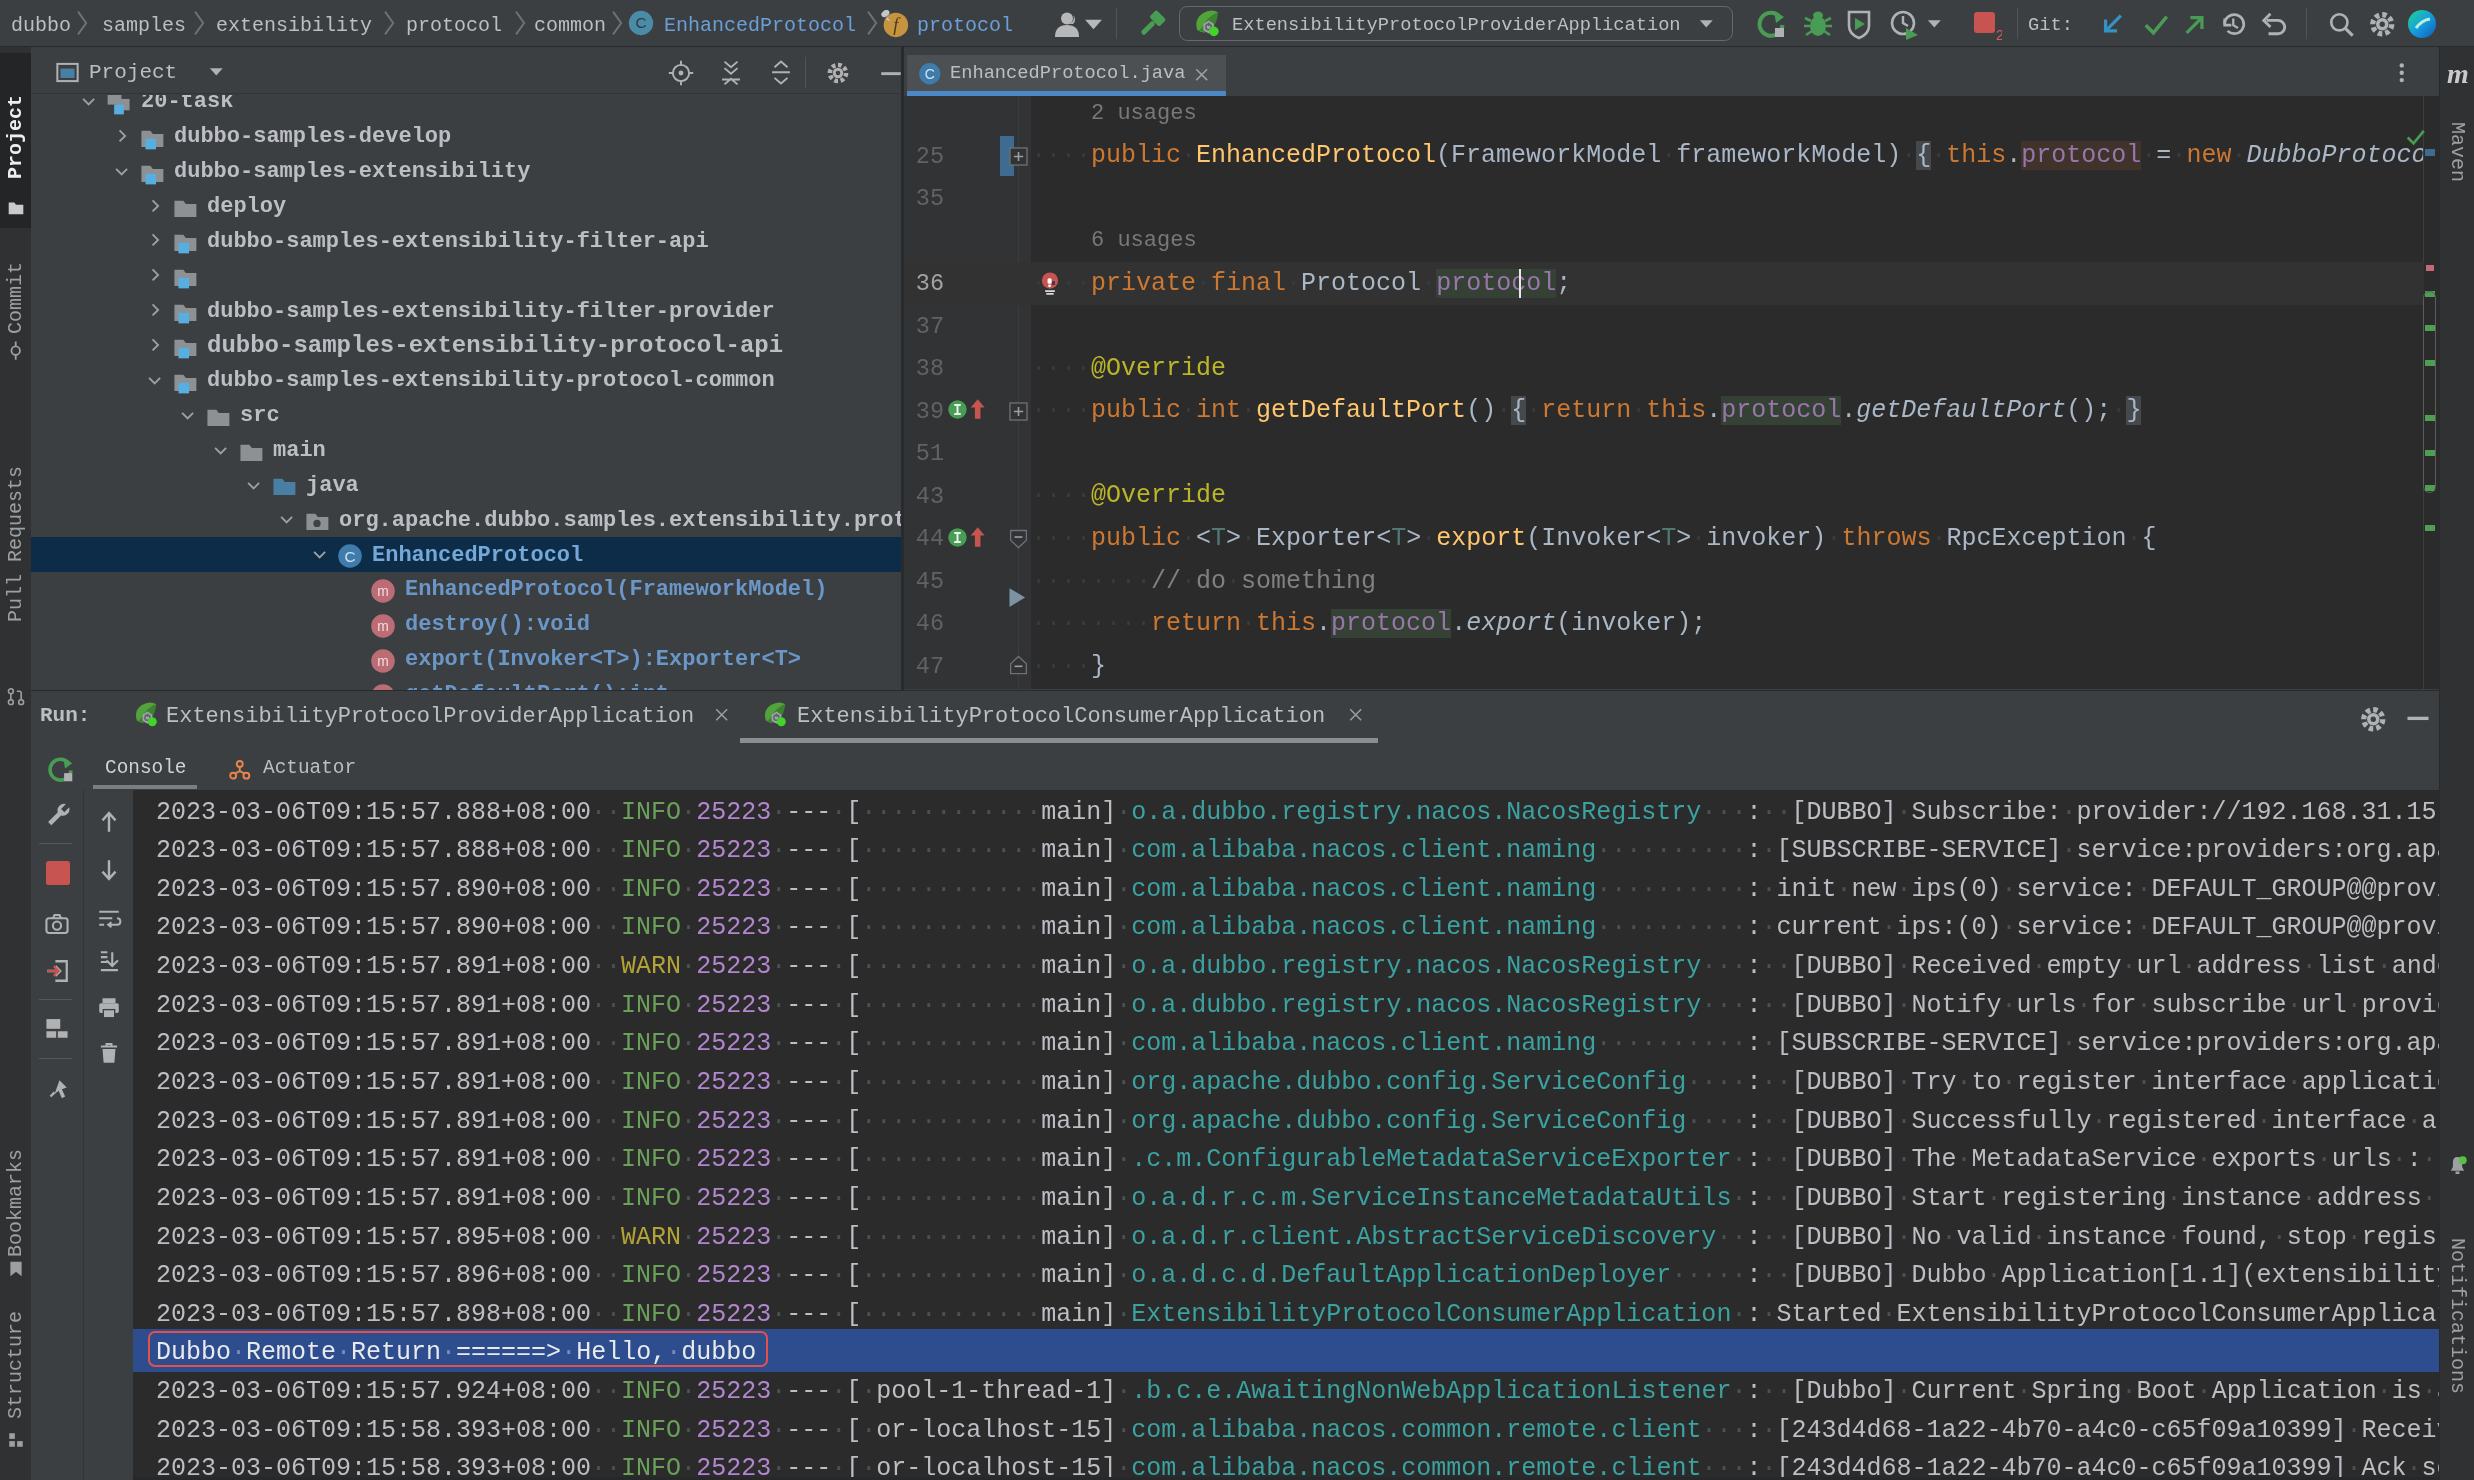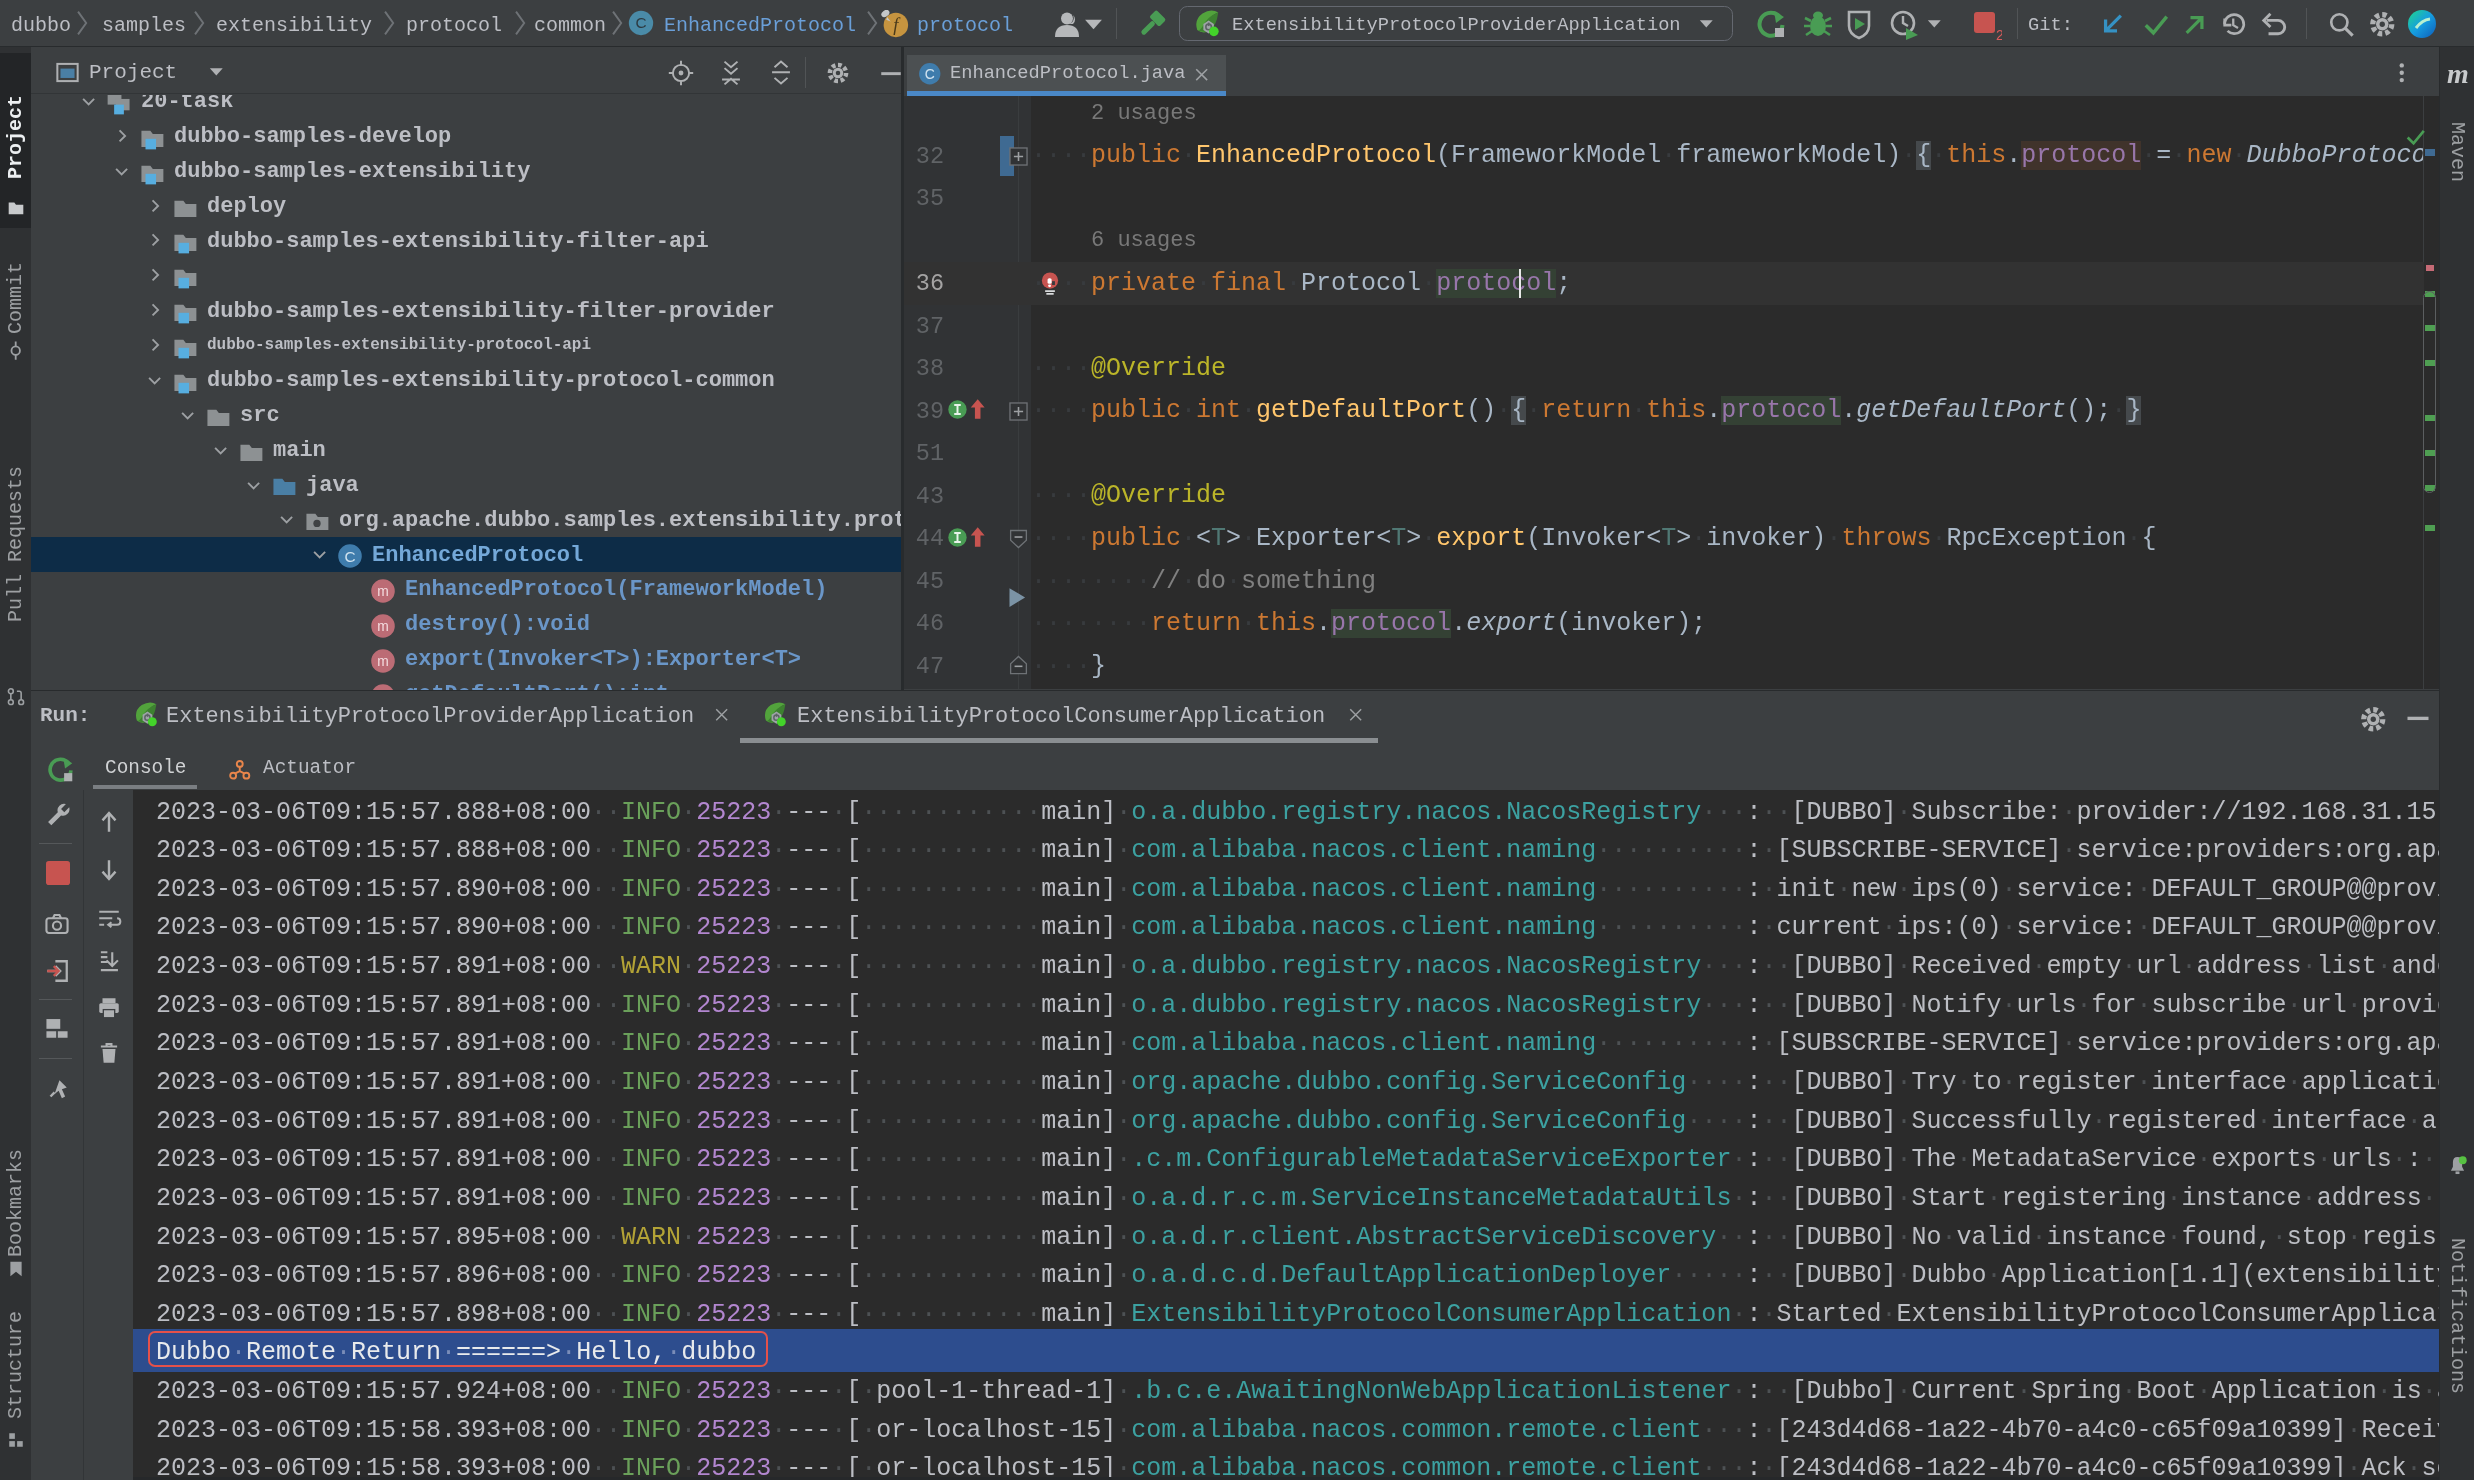--- a/index.html
+++ b/index.html
@@ -380,21 +380,21 @@
         <svg width="22" height="22" viewBox="0 0 32 32">
           <path d="M11 5 L19 13 L11 21" stroke="#9da0a3" stroke-width="2.8" fill="none"></path>
         </svg>
       </div>
 <div class="abs" style="left:141px;top:239px">
         <svg width="26" height="26" viewBox="0 0 32 32">
           <path d="M3 7 H14 L17 11 H30 V27 H3 Z" fill="#8d9193"></path>
           <rect x="8" y="17" width="13" height="13" fill="#57aee0"></rect>
         </svg>
       </div>
-<div class="abs" style="left:176px;top:233px;font-size:16px;line-height:35px;height:35px;color:#bcbec4;font-weight:bold;white-space:pre">dubbo-samples-extensibility-protocol-api</div>
+<div class="abs" style="left:176px;top:233px;font-size:24px;line-height:35px;height:35px;color:#bcbec4;font-weight:bold;white-space:pre">dubbo-samples-extensibility-protocol-api</div>
 <div class="abs" style="left:114px;top:276px">
         <svg width="22" height="22" viewBox="0 0 32 32">
           <path d="M6 10 L14 18 L22 10" stroke="#9da0a3" stroke-width="2.8" fill="none"></path>
         </svg>
       </div>
 <div class="abs" style="left:141px;top:274px">
         <svg width="26" height="26" viewBox="0 0 32 32">
           <path d="M3 7 H14 L17 11 H30 V27 H3 Z" fill="#8d9193"></path>
           <rect x="8" y="17" width="13" height="13" fill="#57aee0"></rect>
         </svg>
@@ -515,21 +515,21 @@
 <div class="abs" style="left:904px;top:96px;width:127px;height:593px;background:#313335;"></div>
 <div class="abs" style="left:1031px;top:96px;width:1392px;height:593px;background:#2b2b2b;"></div>
 <div class="abs" style="left:2424px;top:96px;width:15.2px;height:593px;background:#2b2b2b;"></div>
 <div class="abs" style="left:1018px;top:96px;width:1.4px;height:593px;background:#3a3d3f;"></div>
 <div class="abs" style="left:2404px;top:125px;">
       <svg width="23.5" height="23.5" viewBox="0 0 32 32">
         <path d="M5 17 L13 25 L27 8" stroke="#499c54" stroke-width="3.6" fill="none"></path>
       </svg>
     </div>
 <div class="abs" style="left:904px;top:262px;width:1520px;height:43px;background:#323232;"></div>
-<div class="abs" style="left:886px;top:135px;width:58px;font-size:23.5px;line-height:43px;color:#606366;text-align:right;white-space:pre">32</div>
+<div class="abs" style="left:886px;top:135px;width:58px;font-size:23.5px;line-height:43px;color:#606366;text-align:right;white-space:pre">25</div>
 <div class="abs" style="left:886px;top:177px;width:58px;font-size:23.5px;line-height:43px;color:#606366;text-align:right;white-space:pre">35</div>
 <div class="abs" style="left:886px;top:262px;width:58px;font-size:23.5px;line-height:43px;color:#a4a3a3;text-align:right;white-space:pre">36</div>
 <div class="abs" style="left:886px;top:305px;width:58px;font-size:23.5px;line-height:43px;color:#606366;text-align:right;white-space:pre">37</div>
 <div class="abs" style="left:886px;top:347px;width:58px;font-size:23.5px;line-height:43px;color:#606366;text-align:right;white-space:pre">38</div>
 <div class="abs" style="left:886px;top:390px;width:58px;font-size:23.5px;line-height:43px;color:#606366;text-align:right;white-space:pre">39</div>
 <div class="abs" style="left:886px;top:432px;width:58px;font-size:23.5px;line-height:43px;color:#606366;text-align:right;white-space:pre">51</div>
 <div class="abs" style="left:886px;top:475px;width:58px;font-size:23.5px;line-height:43px;color:#606366;text-align:right;white-space:pre">43</div>
 <div class="abs" style="left:886px;top:517px;width:58px;font-size:23.5px;line-height:43px;color:#606366;text-align:right;white-space:pre">44</div>
 <div class="abs" style="left:886px;top:560px;width:58px;font-size:23.5px;line-height:43px;color:#606366;text-align:right;white-space:pre">45</div>
 <div class="abs" style="left:886px;top:602px;width:58px;font-size:23.5px;line-height:43px;color:#606366;text-align:right;white-space:pre">46</div>

